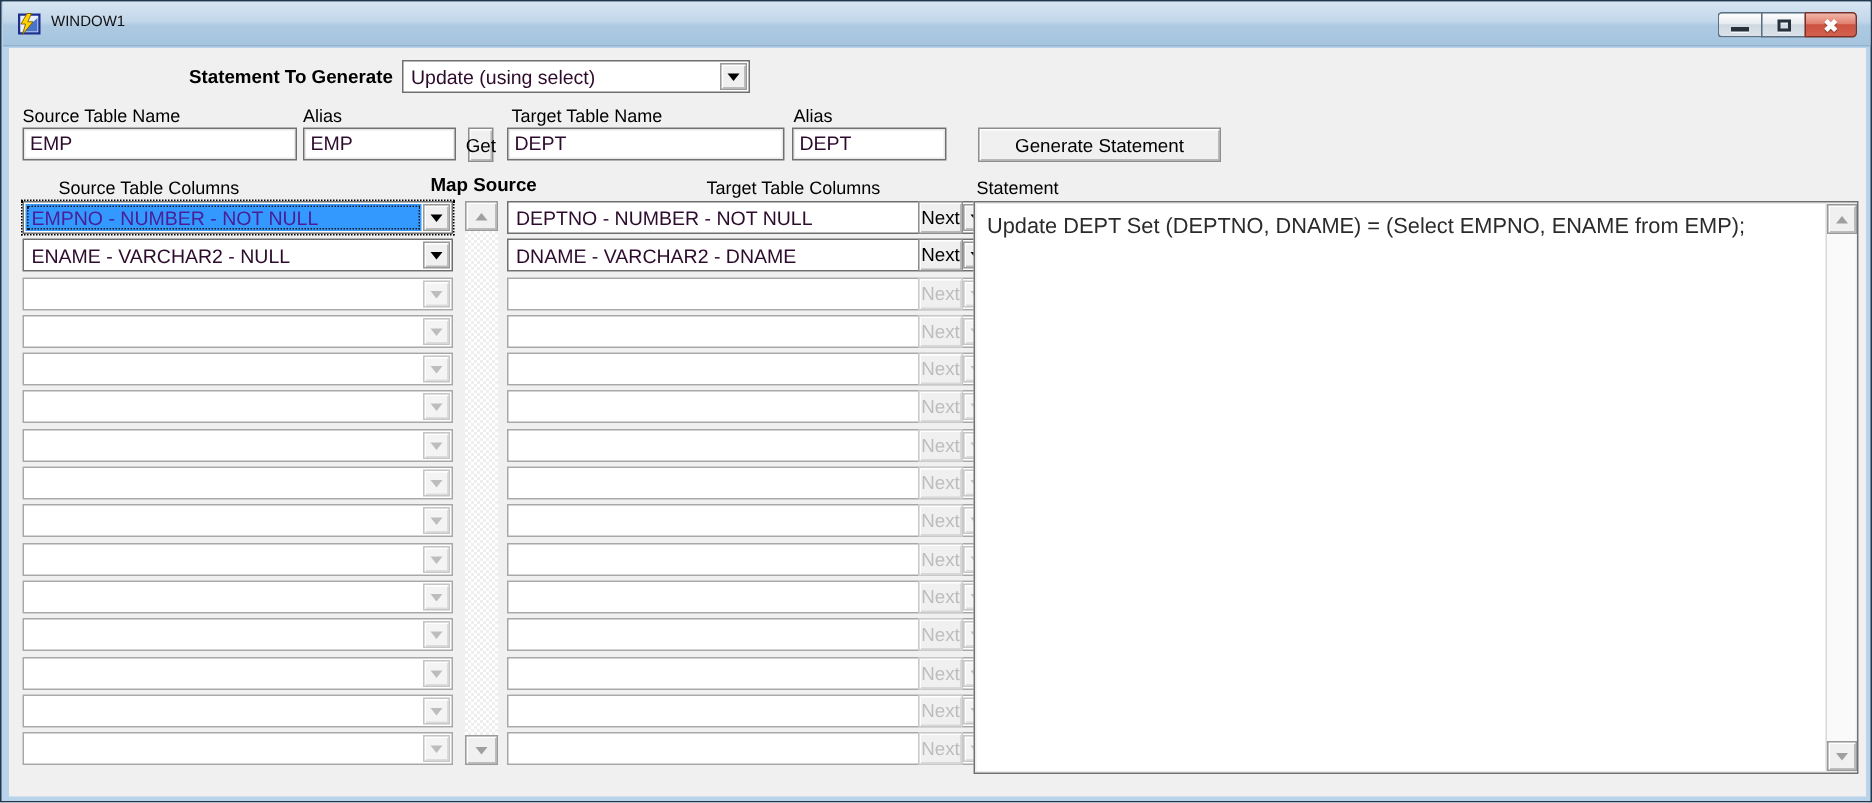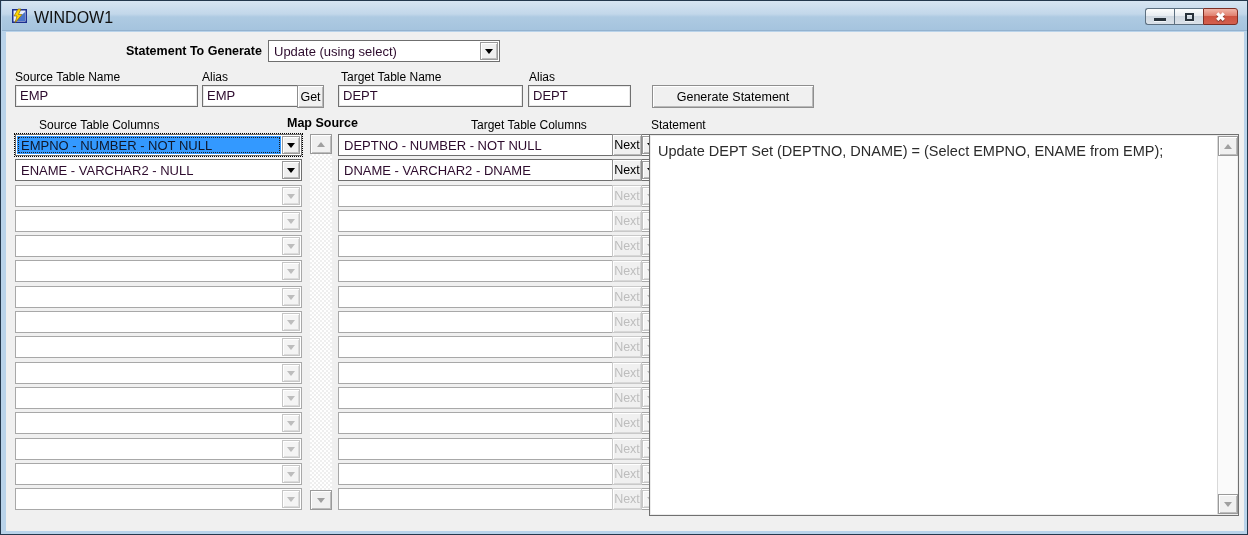--- a/index.html
+++ b/index.html
@@ -11,21 +11,21 @@
     overflow:hidden;
   }
   
   .titlebar {
     position:absolute; left:1px; top:0; width:1246px; height:30px;
     background:linear-gradient(180deg,#d7e5f2 0%, #c2d7ea 45%, #aecae2 55%, #a5c4de 100%);
     border-bottom:1px solid #93b2cf;
   }
   .app-icon { position:absolute; left:9px; top:7px; width:17px; height:16px; }
   .title-text {
-    position:absolute; left:32px; top:8px; font-size:16px; color:#101010;
+    position:absolute; left:32px; top:8px; font-size:10px; color:#101010;
   }
   .winbtns { position:absolute; right:10px; top:7px; display:flex; }
   .wbtn {
     width:29px; height:17px; border:1px solid #5d7081; border-right:none;
     background:linear-gradient(180deg,#fdfdfd 0%, #e7ecf1 45%, #cfd8e1 50%, #dbe2e9 100%);
     display:flex; align-items:center; justify-content:center; position:relative;
   }
   .wbtn:first-child { border-radius:3px 0 0 3px; }
   .wbtn.closeb {
     width:35px; border-radius:0 3px 3px 0; border:1px solid #7c2e24;
@@ -68,21 +68,21 @@
     position:absolute; right:1px; top:1px; width:18px; bottom:1px;
     background:#f0f0f0; border:1px solid #9a9a9a;
     box-shadow:inset 1px 1px 0 #ffffff, inset -1px -1px 0 #bcbcbc;
     display:flex; align-items:center; justify-content:center;
   }
   .tri { width:0; height:0; border-left:4px solid transparent; border-right:4px solid transparent; border-top:5px solid #000; margin-top:1px; }
   .combo.disabled { border-color:#a8a8a8; }
   .combo.disabled .combo-arrow { border-color:#c6c6c6; box-shadow:inset 1px 1px 0 #ffffff, inset -1px -1px 0 #dcdcdc; background:#f4f4f4; }
   .combo.disabled .tri { border-top-color:#bdbdbd; }
   .combo.selected { outline:1px dotted #000; }
-  .combo.selected .combo-text { background:#3399ff; color:#0f172a; outline:1px dotted #1a1a1a; outline-offset:-2px; }
+  .combo.selected .combo-text { background:#3399ff; color:#4c1d95; outline:1px dotted #1a1a1a; outline-offset:-2px; }
 
   
   .col-list { position:absolute; display:flex; flex-direction:column; }
 
   .scroll-strip {
     position:absolute; left:309px; top:133px; width:22px; height:376px;
     background-color:#efefef;
     background-image:linear-gradient(45deg,#ffffff 25%,transparent 25%,transparent 75%,#ffffff 75%),
                      linear-gradient(45deg,#ffffff 25%,transparent 25%,transparent 75%,#ffffff 75%);
     background-size:4px 4px; background-position:0 0,2px 2px;
@@ -146,21 +146,21 @@
       </span>
   </div>
 
   <span class="lbl" style="left:14px;  top:69px;">Source Table Name</span>
   <span class="lbl" style="left:201px; top:69px;">Alias</span>
   <span class="lbl" style="left:340px; top:69px;">Target Table Name</span>
   <span class="lbl" style="left:528px; top:69px;">Alias</span>
 
   <div class="field" style="left:14px;  top:84px; width:183px;">EMP</div>
   <div class="field" style="left:201px; top:84px; width:102px;">EMP</div>
-  <button class="btn" style="left:296px; top:84px; width:27px; height:23px;">Get</button>
+  <button class="btn" style="left:311px; top:84px; width:17px; height:23px;">Get</button>
   <div class="field" style="left:337px; top:84px; width:185px;">DEPT</div>
   <div class="field" style="left:527px; top:84px; width:103px;">DEPT</div>
   <button class="btn" style="left:651px; top:84px; width:162px; height:23px;">Generate Statement</button>
 
   <span class="lbl" style="left:38px;  top:117px;">Source Table Columns</span>
   <span class="lbl boldlbl" style="left:286px; top:115px;">Map Source</span>
   <span class="lbl" style="left:470px; top:117px;text-align:center;">Target Table Columns</span>
   <span class="lbl" style="left:650px; top:117px;">Statement</span>
 
   <div class="col-list" id="source-list" style="left:14px; top:133px; width:287px;">

